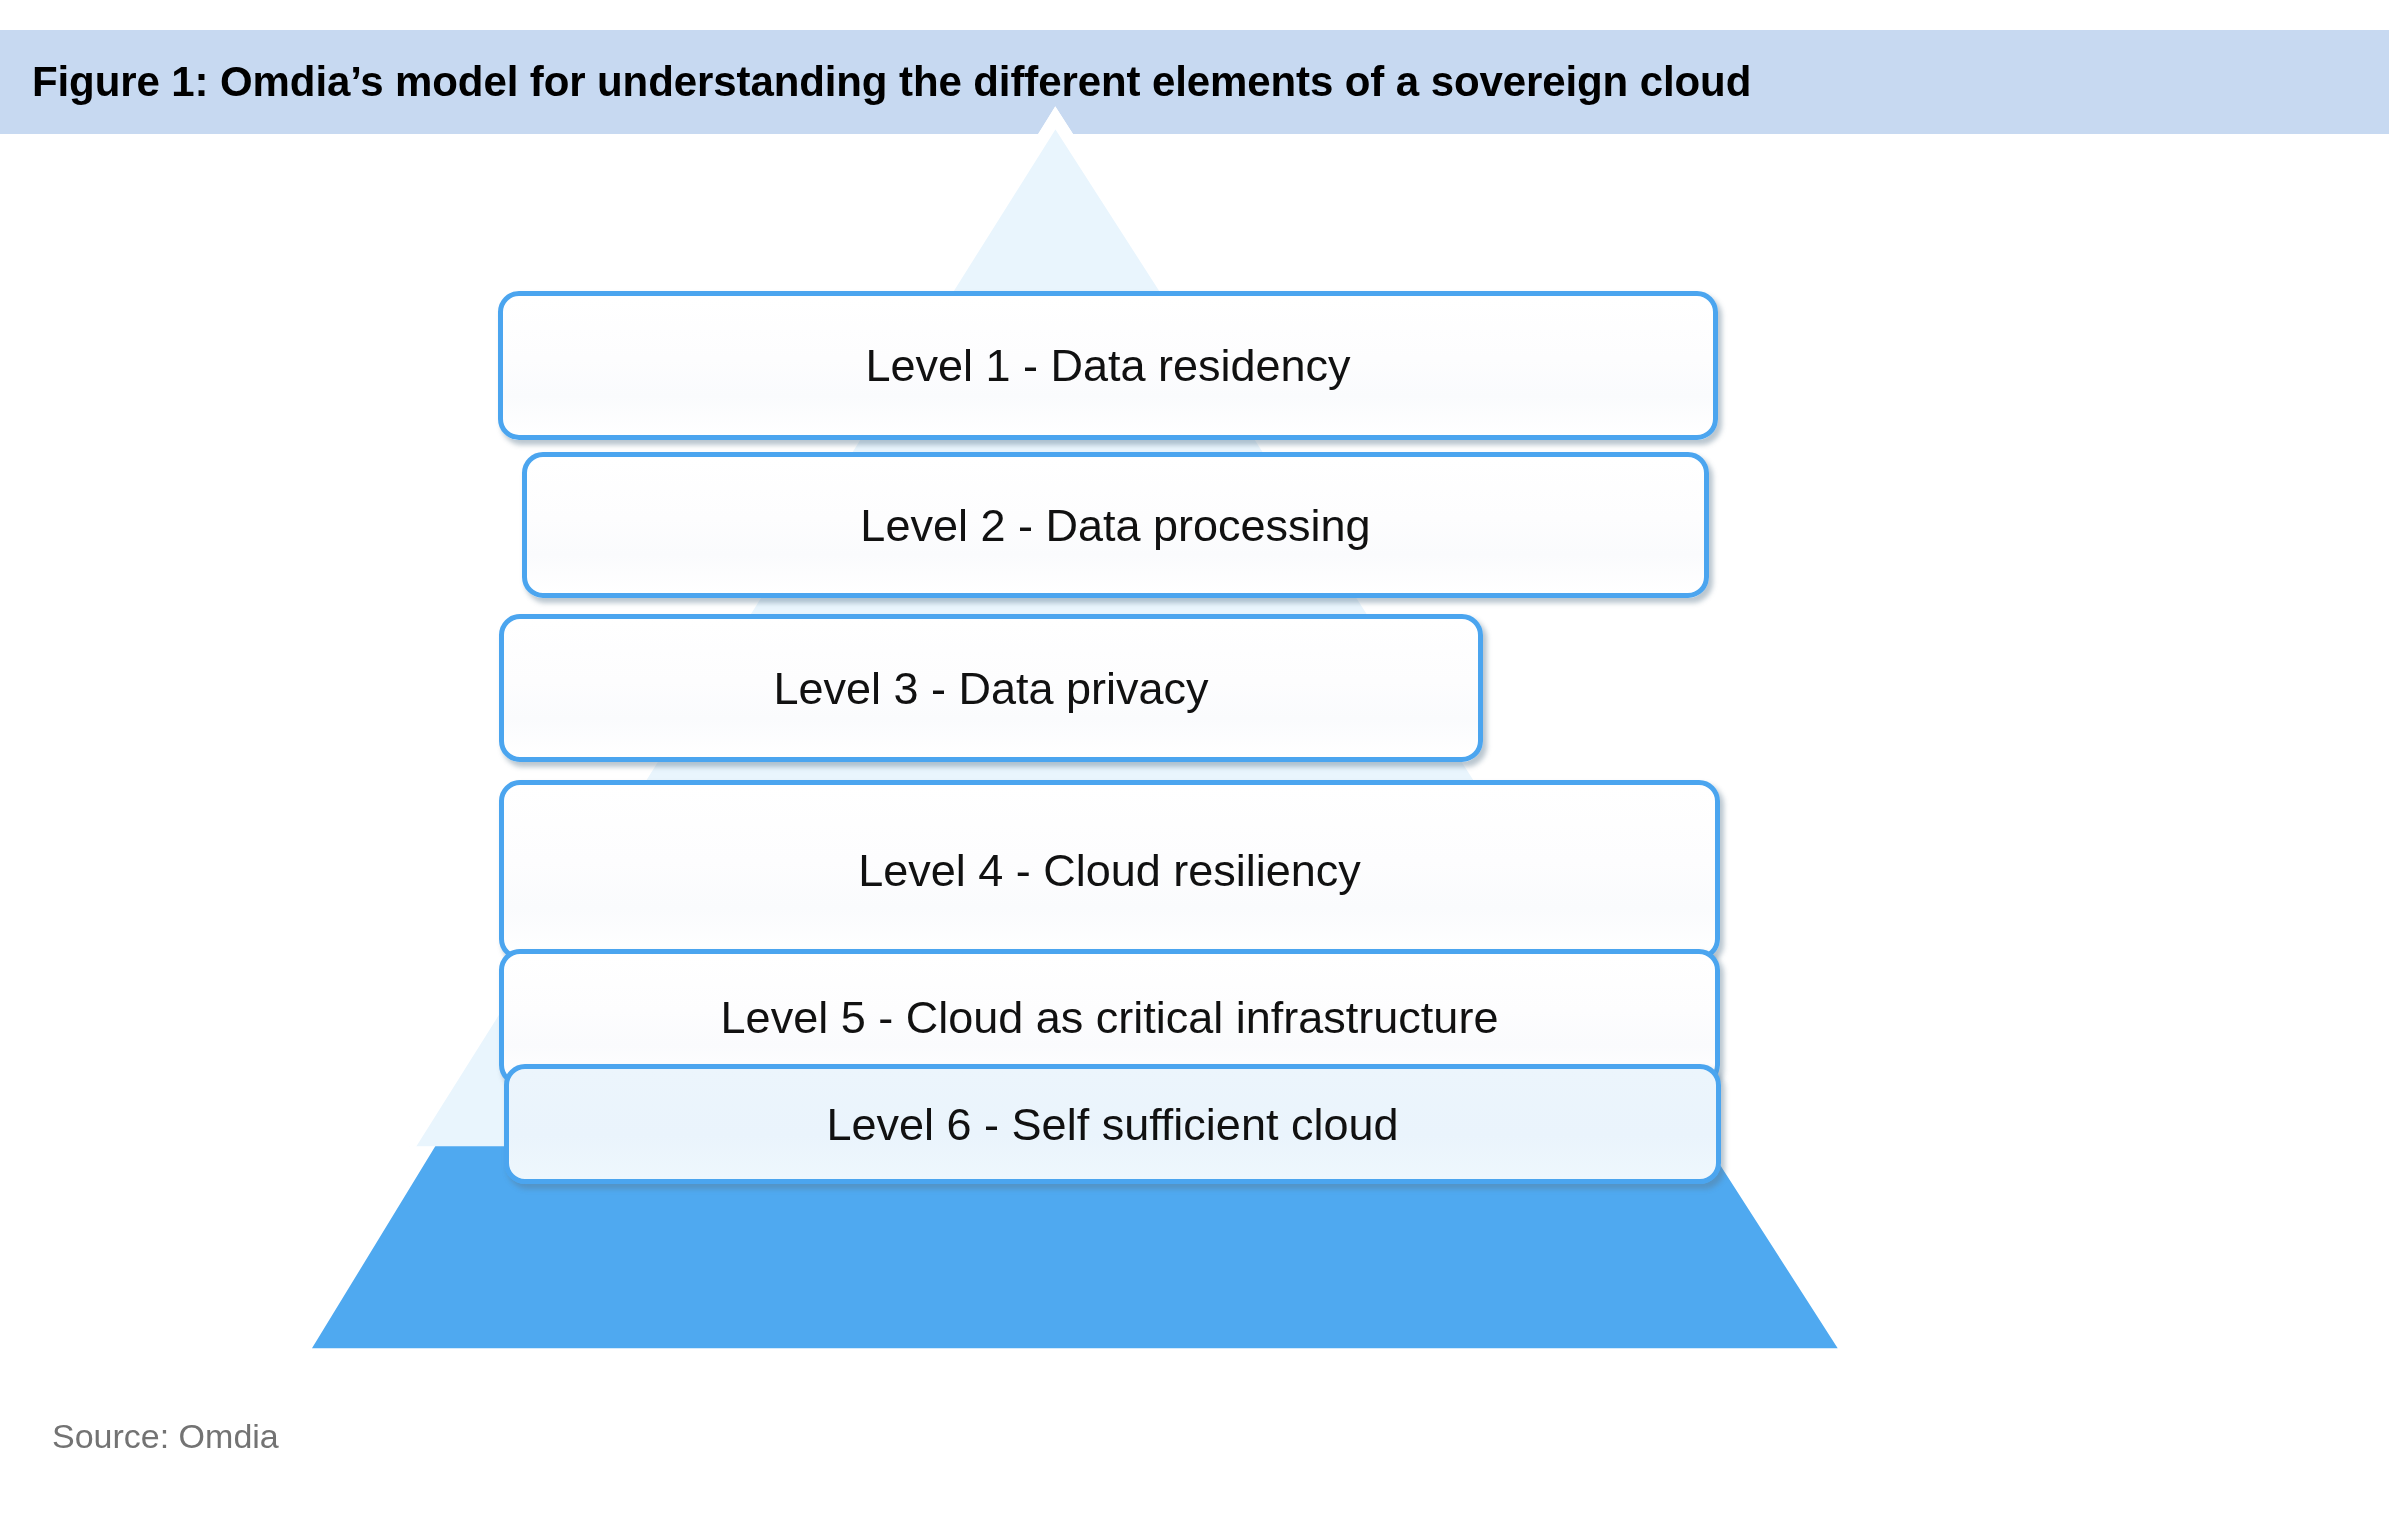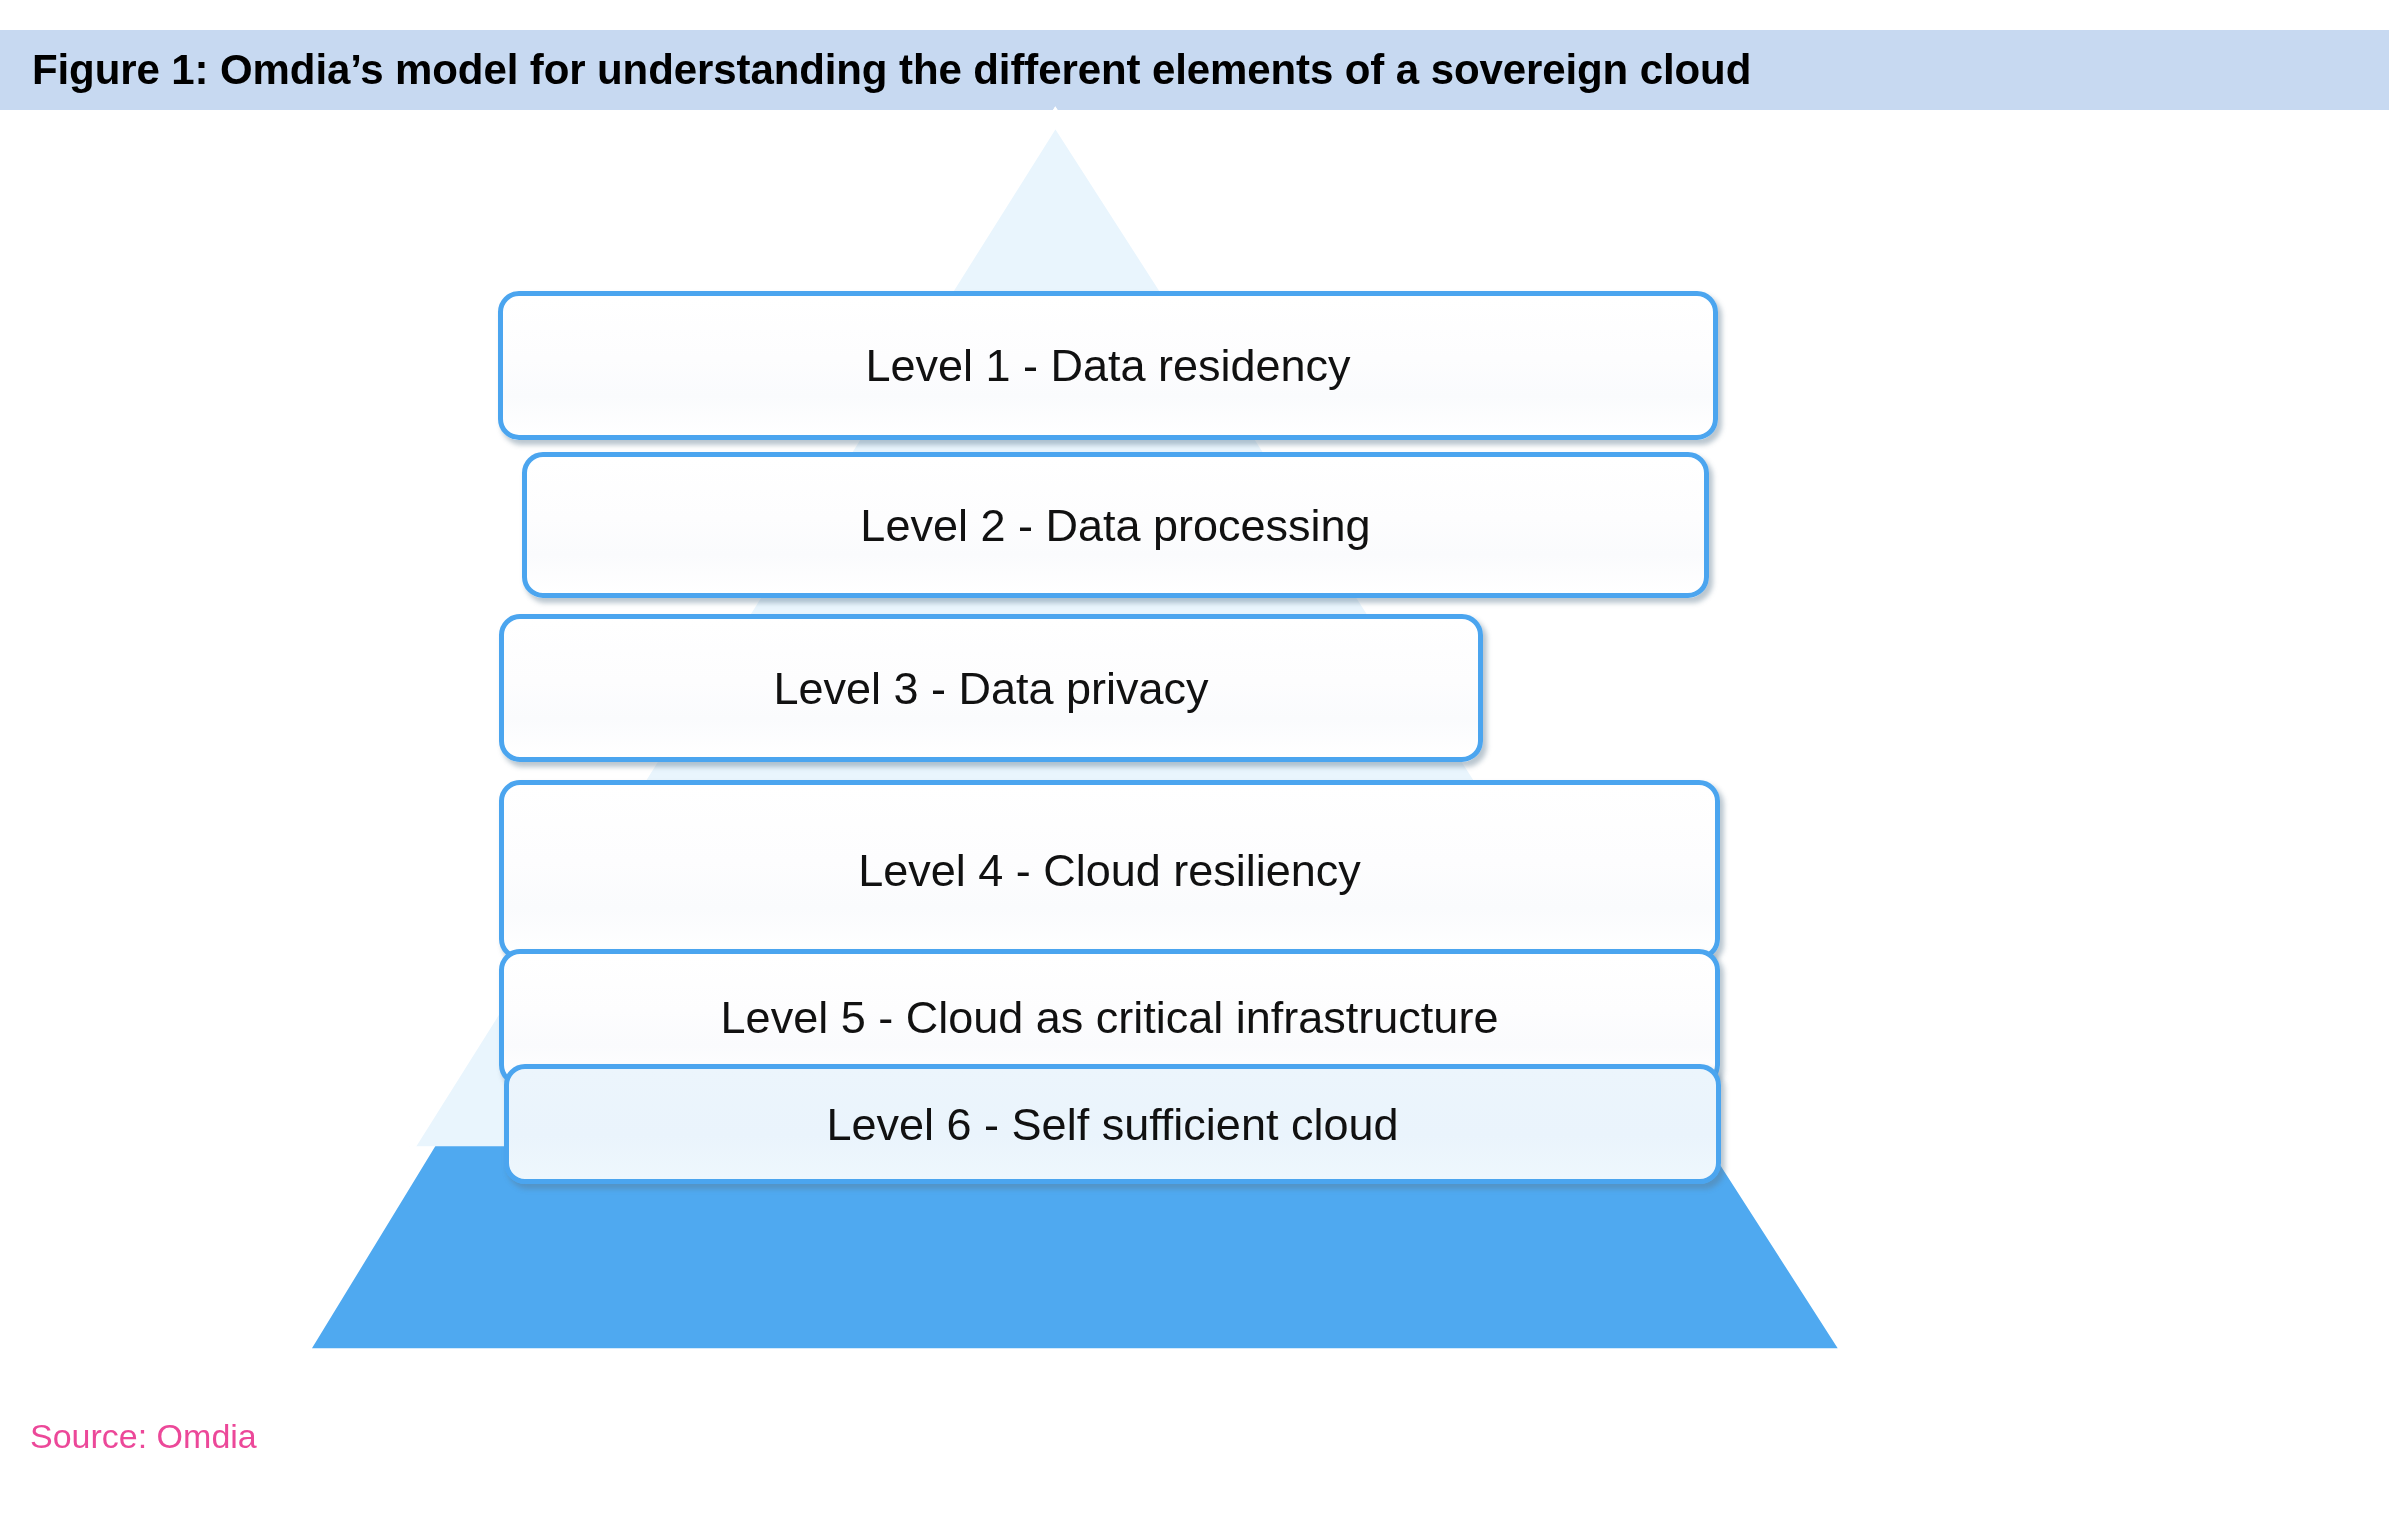--- a/index.html
+++ b/index.html
@@ -14,21 +14,21 @@
     overflow: hidden;
     font-family: "Liberation Sans", sans-serif;
   }
 
   
   #figure-title-bar {
     position: absolute;
     left: 0;
     top: 29.5px;
     width: 2389px;
-    height: 80px;
+    height: 104px;
     background: #c7d9f1;
     display: flex;
     align-items: center;
     box-sizing: border-box;
     padding-left: 32px;
   }
   #figure-title-text {
     font-size: 42px;
     font-weight: bold;
     color: #000000;
@@ -79,24 +79,24 @@
   #level-box-1 { left: 498px;  top: 291px;  width: 1220px; height: 149px; }
   #level-box-2 { left: 522px;  top: 452px;  width: 1187px; height: 146px; }
   #level-box-3 { left: 499px;  top: 614px; width: 984px; height: 148px; }
   #level-box-4 { left: 499px;  top: 780px; width: 1221px; height: 180px; }
   #level-box-5 { left: 499px;  top: 949px; width: 1221px; height: 137px; }
   #level-box-6 { left: 504px;  top: 1064px; width: 1217px; height: 120px; }
 
   
   #source-note {
     position: absolute;
-    left: 30px;
+    left: 52px;
     top: 1417px;
     font-size: 34px;
-    color: #ec4899;
+    color: #737373;
     white-space: nowrap;
   }
 </style>
 </head>
 <body>
 
 <div id="figure-title-bar">
   <span id="figure-title-text">Figure 1: Omdia’s model for understanding the different elements of a sovereign cloud</span>
 </div>
 

